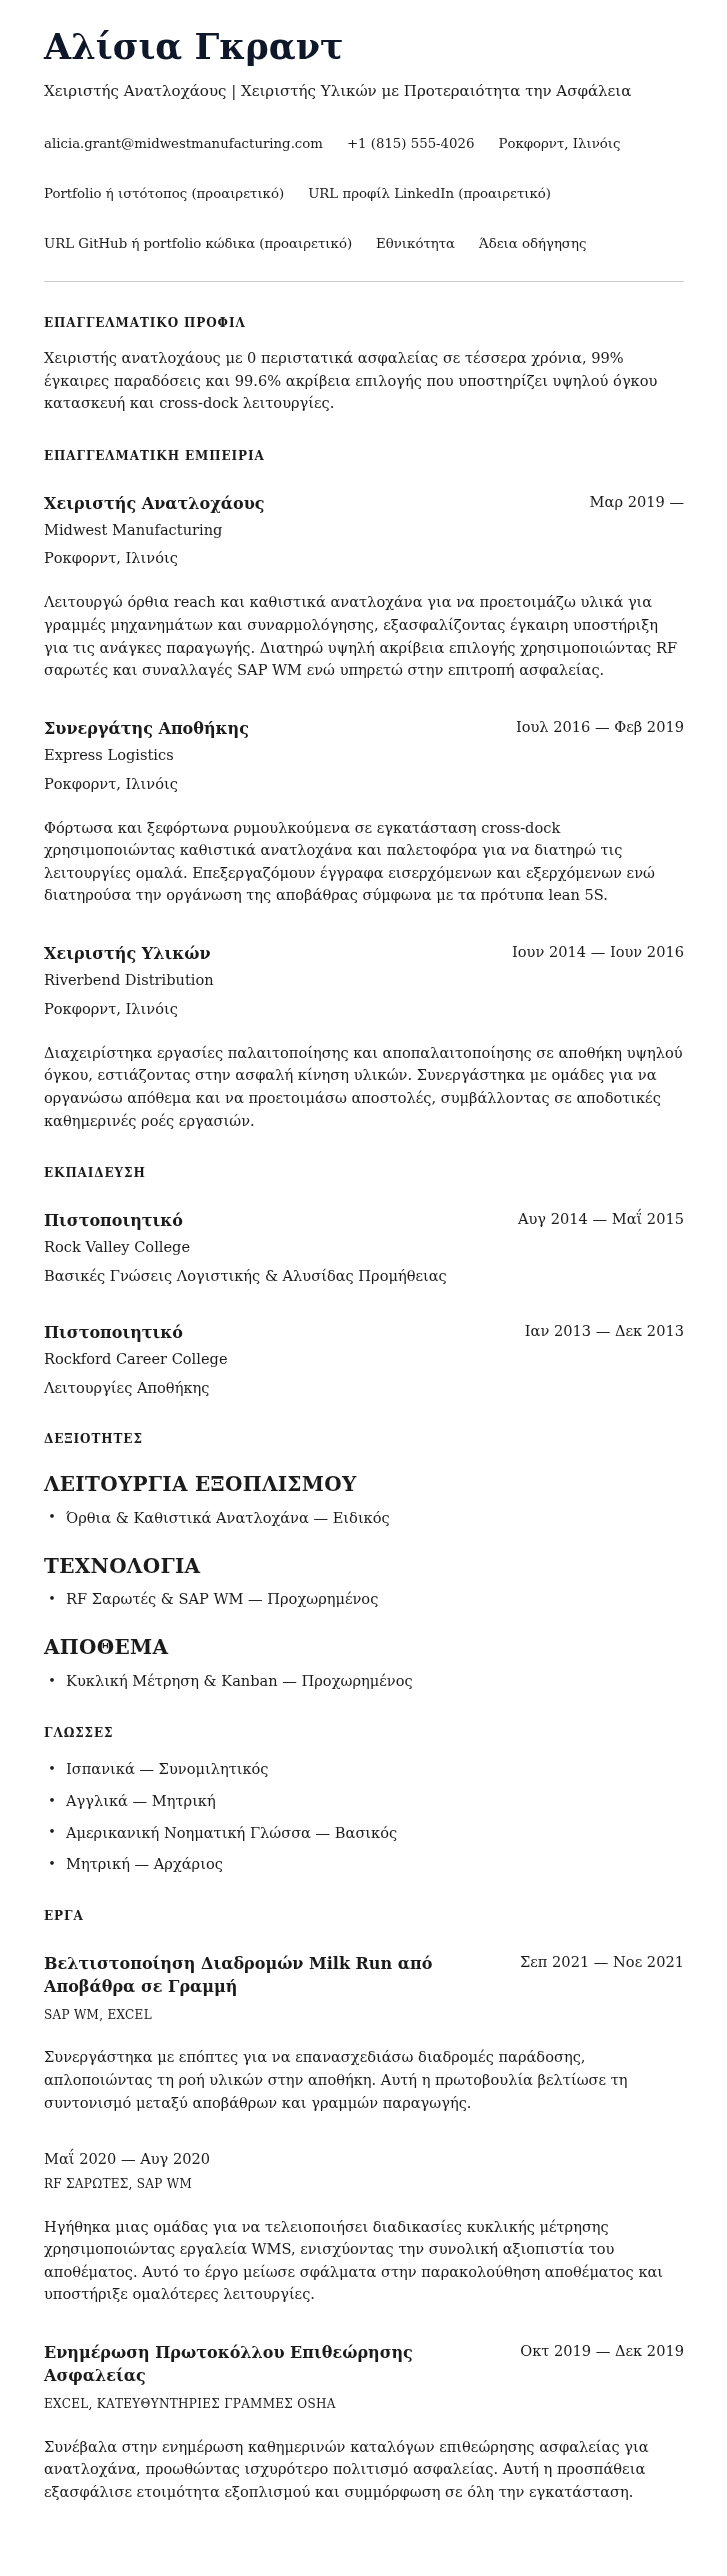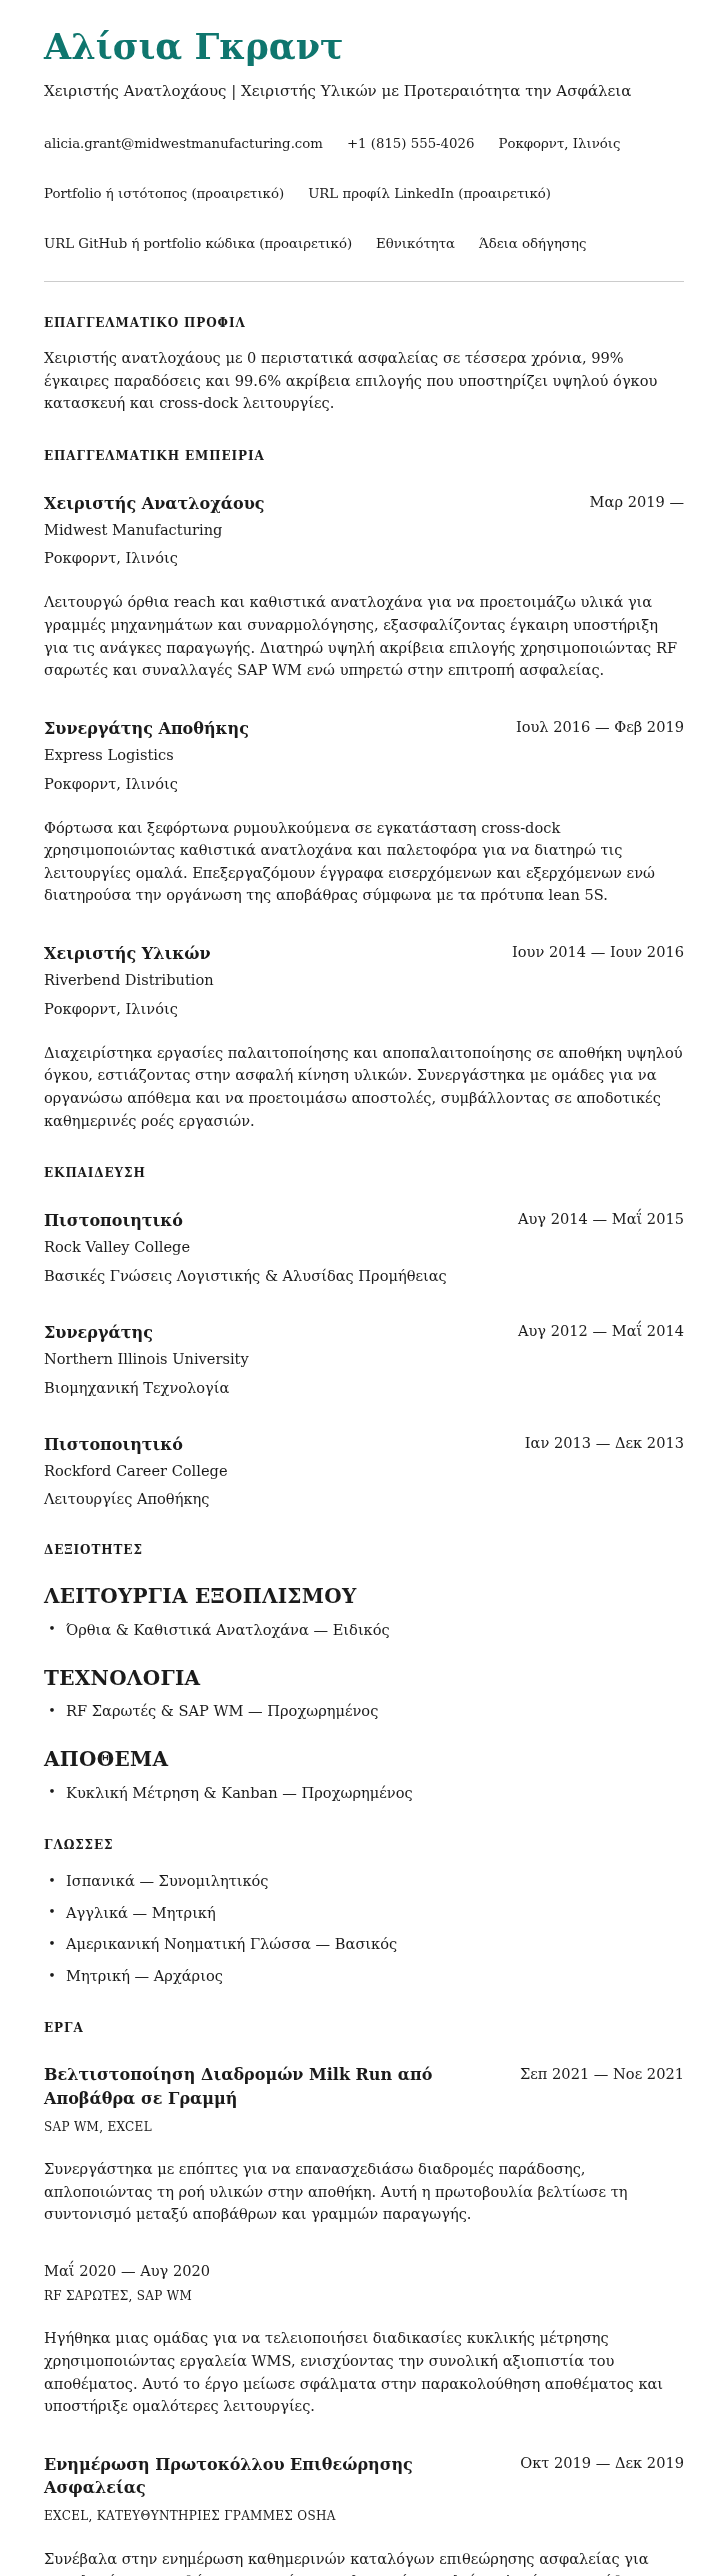--- a/index.html
+++ b/index.html
@@ -16,21 +16,21 @@
     box-sizing: border-box;
     padding: 27px 44px 55px 44px;
     background: #ffffff;
   }
   
   .name {
     font-size: 35px;
     font-weight: 700;
     line-height: 1.12;
     margin: 0;
-    color: #0f766e;
+    color: #0f172a;
   }
   .subtitle {
     font-size: 15px;
     margin-top: 16px;
     line-height: 1.3;
   }
   .contact-row {
     display: flex;
     flex-wrap: wrap;
     column-gap: 24px;
@@ -186,28 +186,20 @@
 
     <div class="entry">
       <div class="entry-head">
         <div class="entry-title">Πιστοποιητικό</div>
         <div class="entry-date">Αυγ 2014 — Μαΐ 2015</div>
       </div>
       <div class="entry-sub">Rock Valley College</div>
       <div class="entry-sub2">Βασικές Γνώσεις Λογιστικής &amp; Αλυσίδας Προμήθειας</div>
     </div>
 
-    <div class="entry">
-      <div class="entry-head">
-        <div class="entry-title">Συνεργάτης</div>
-        <div class="entry-date">Αυγ 2012 — Μαΐ 2014</div>
-      </div>
-      <div class="entry-sub">Northern Illinois University</div>
-      <div class="entry-sub2">Βιομηχανική Τεχνολογία</div>
-    </div>
 
     <div class="entry">
       <div class="entry-head">
         <div class="entry-title">Πιστοποιητικό</div>
         <div class="entry-date">Ιαν 2013 — Δεκ 2013</div>
       </div>
       <div class="entry-sub">Rockford Career College</div>
       <div class="entry-sub2">Λειτουργίες Αποθήκης</div>
     </div>
   </section>

